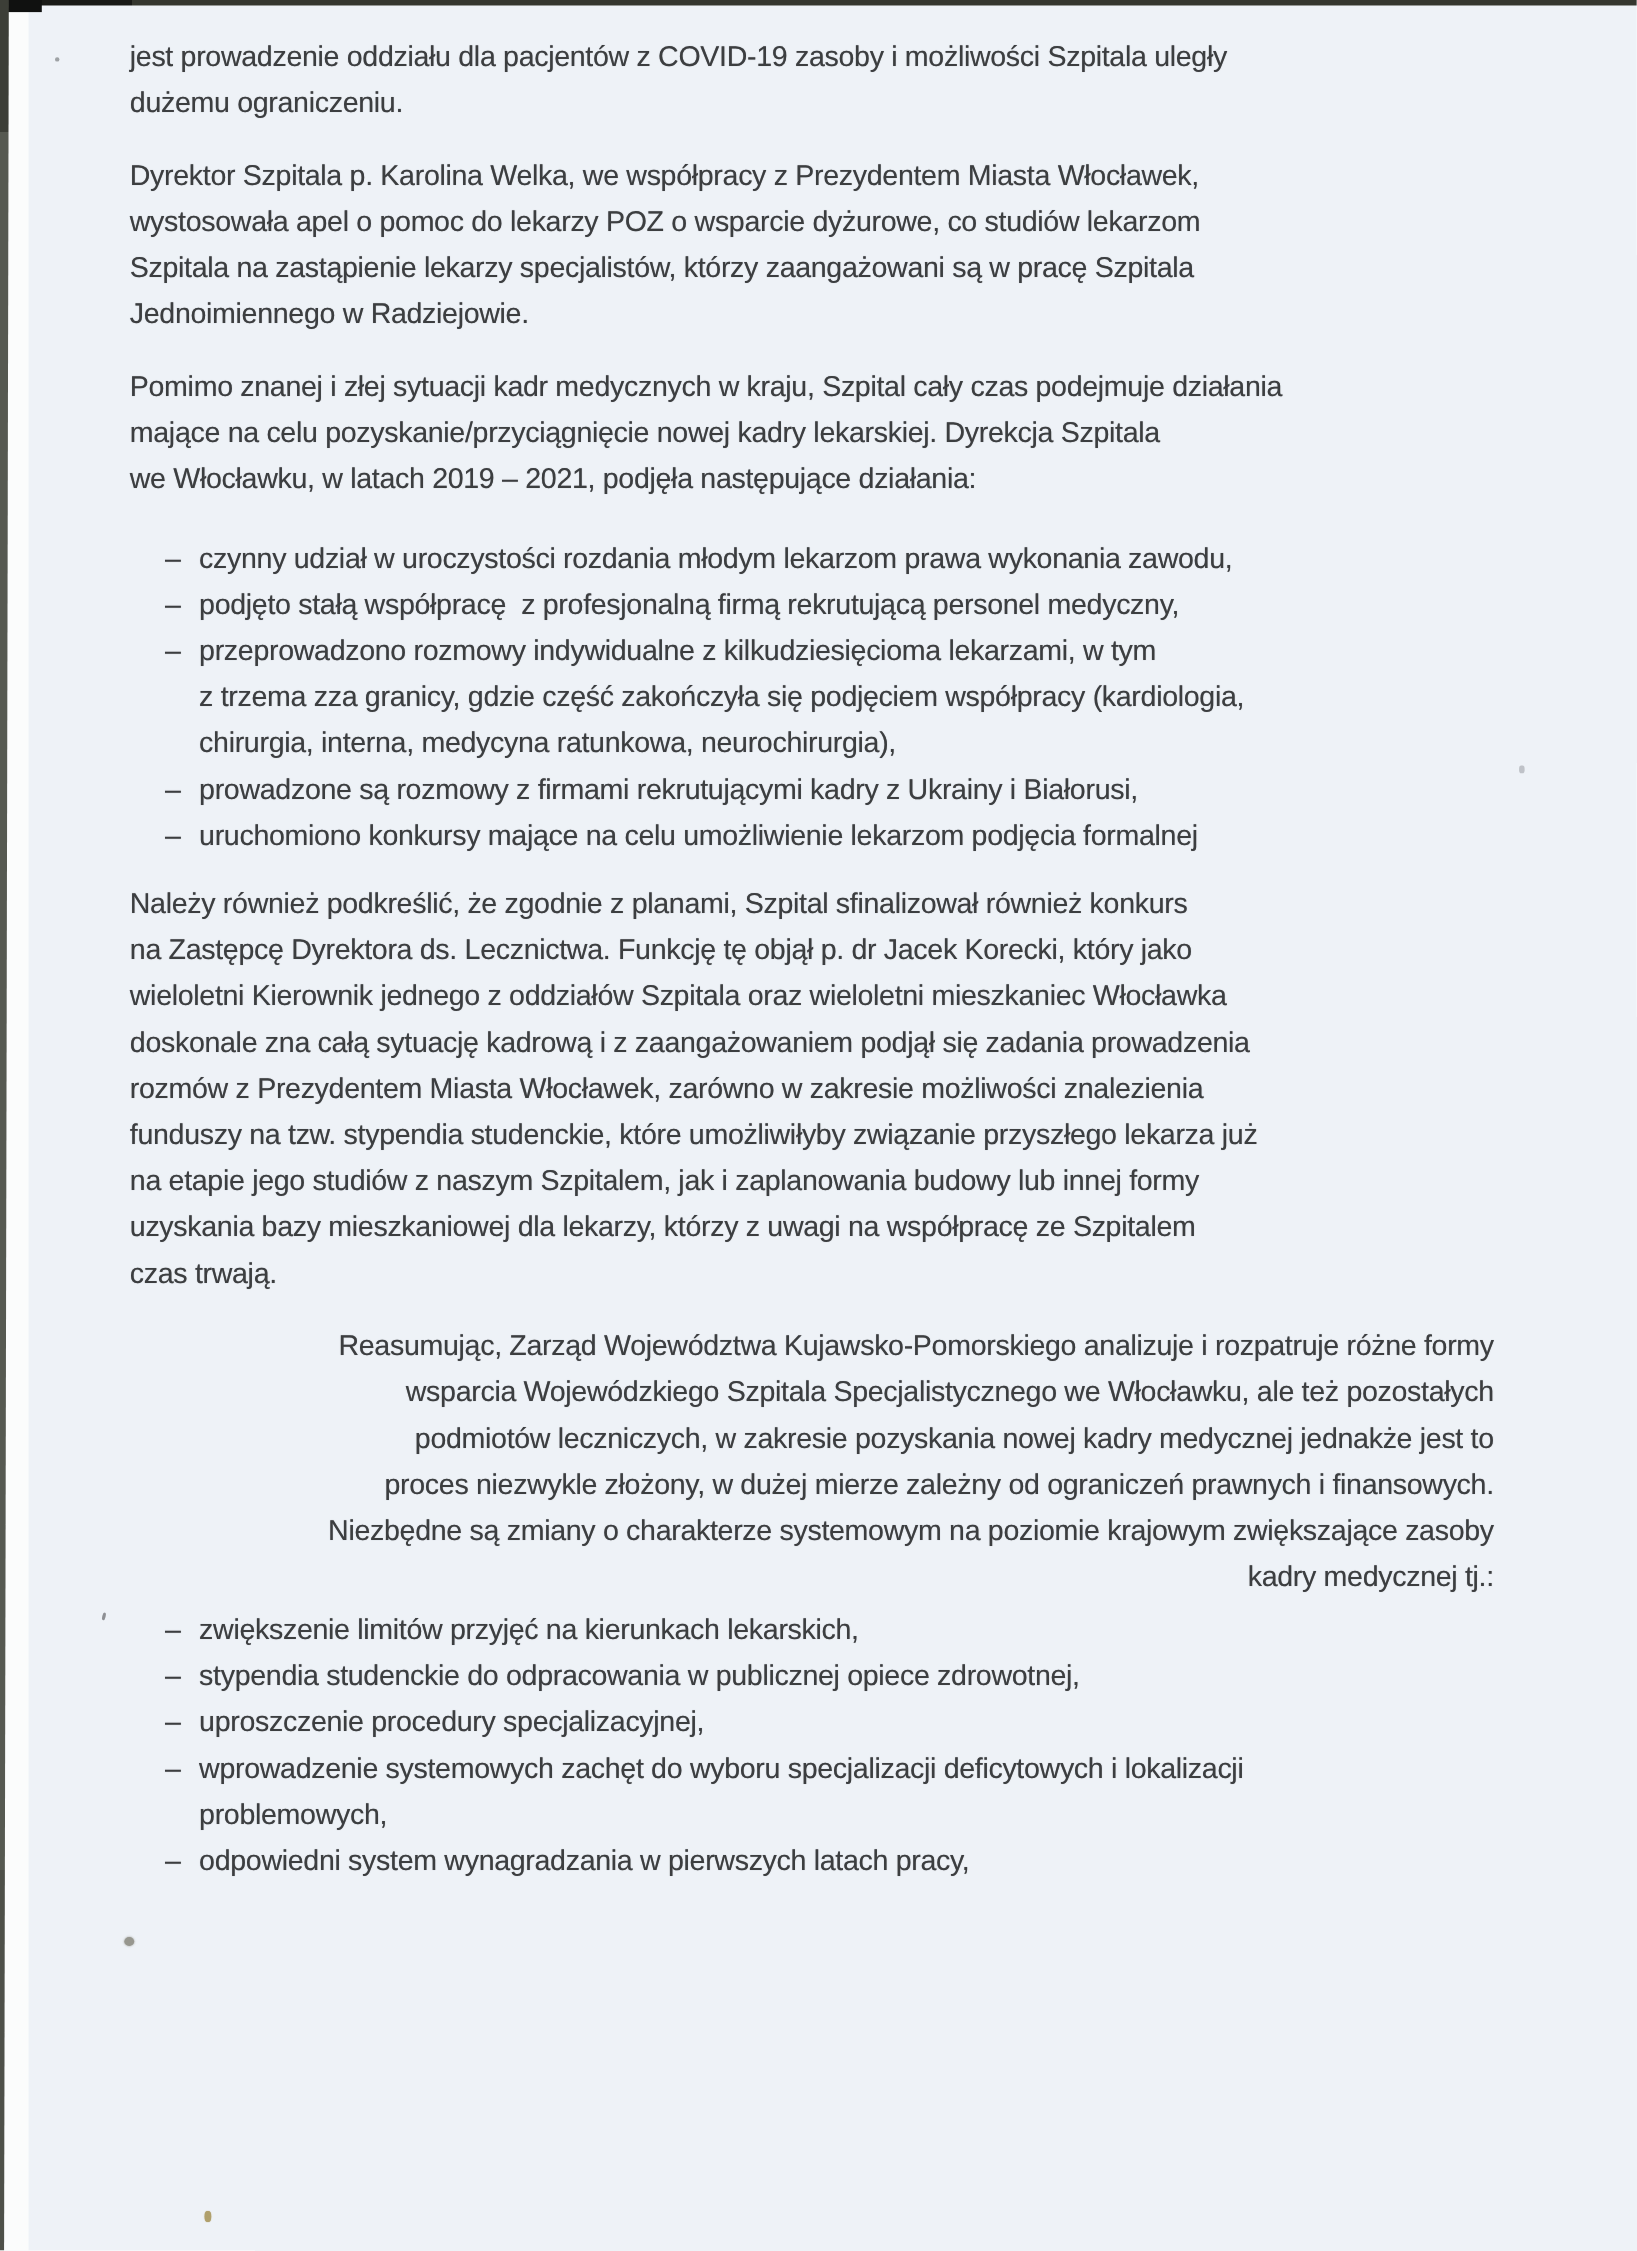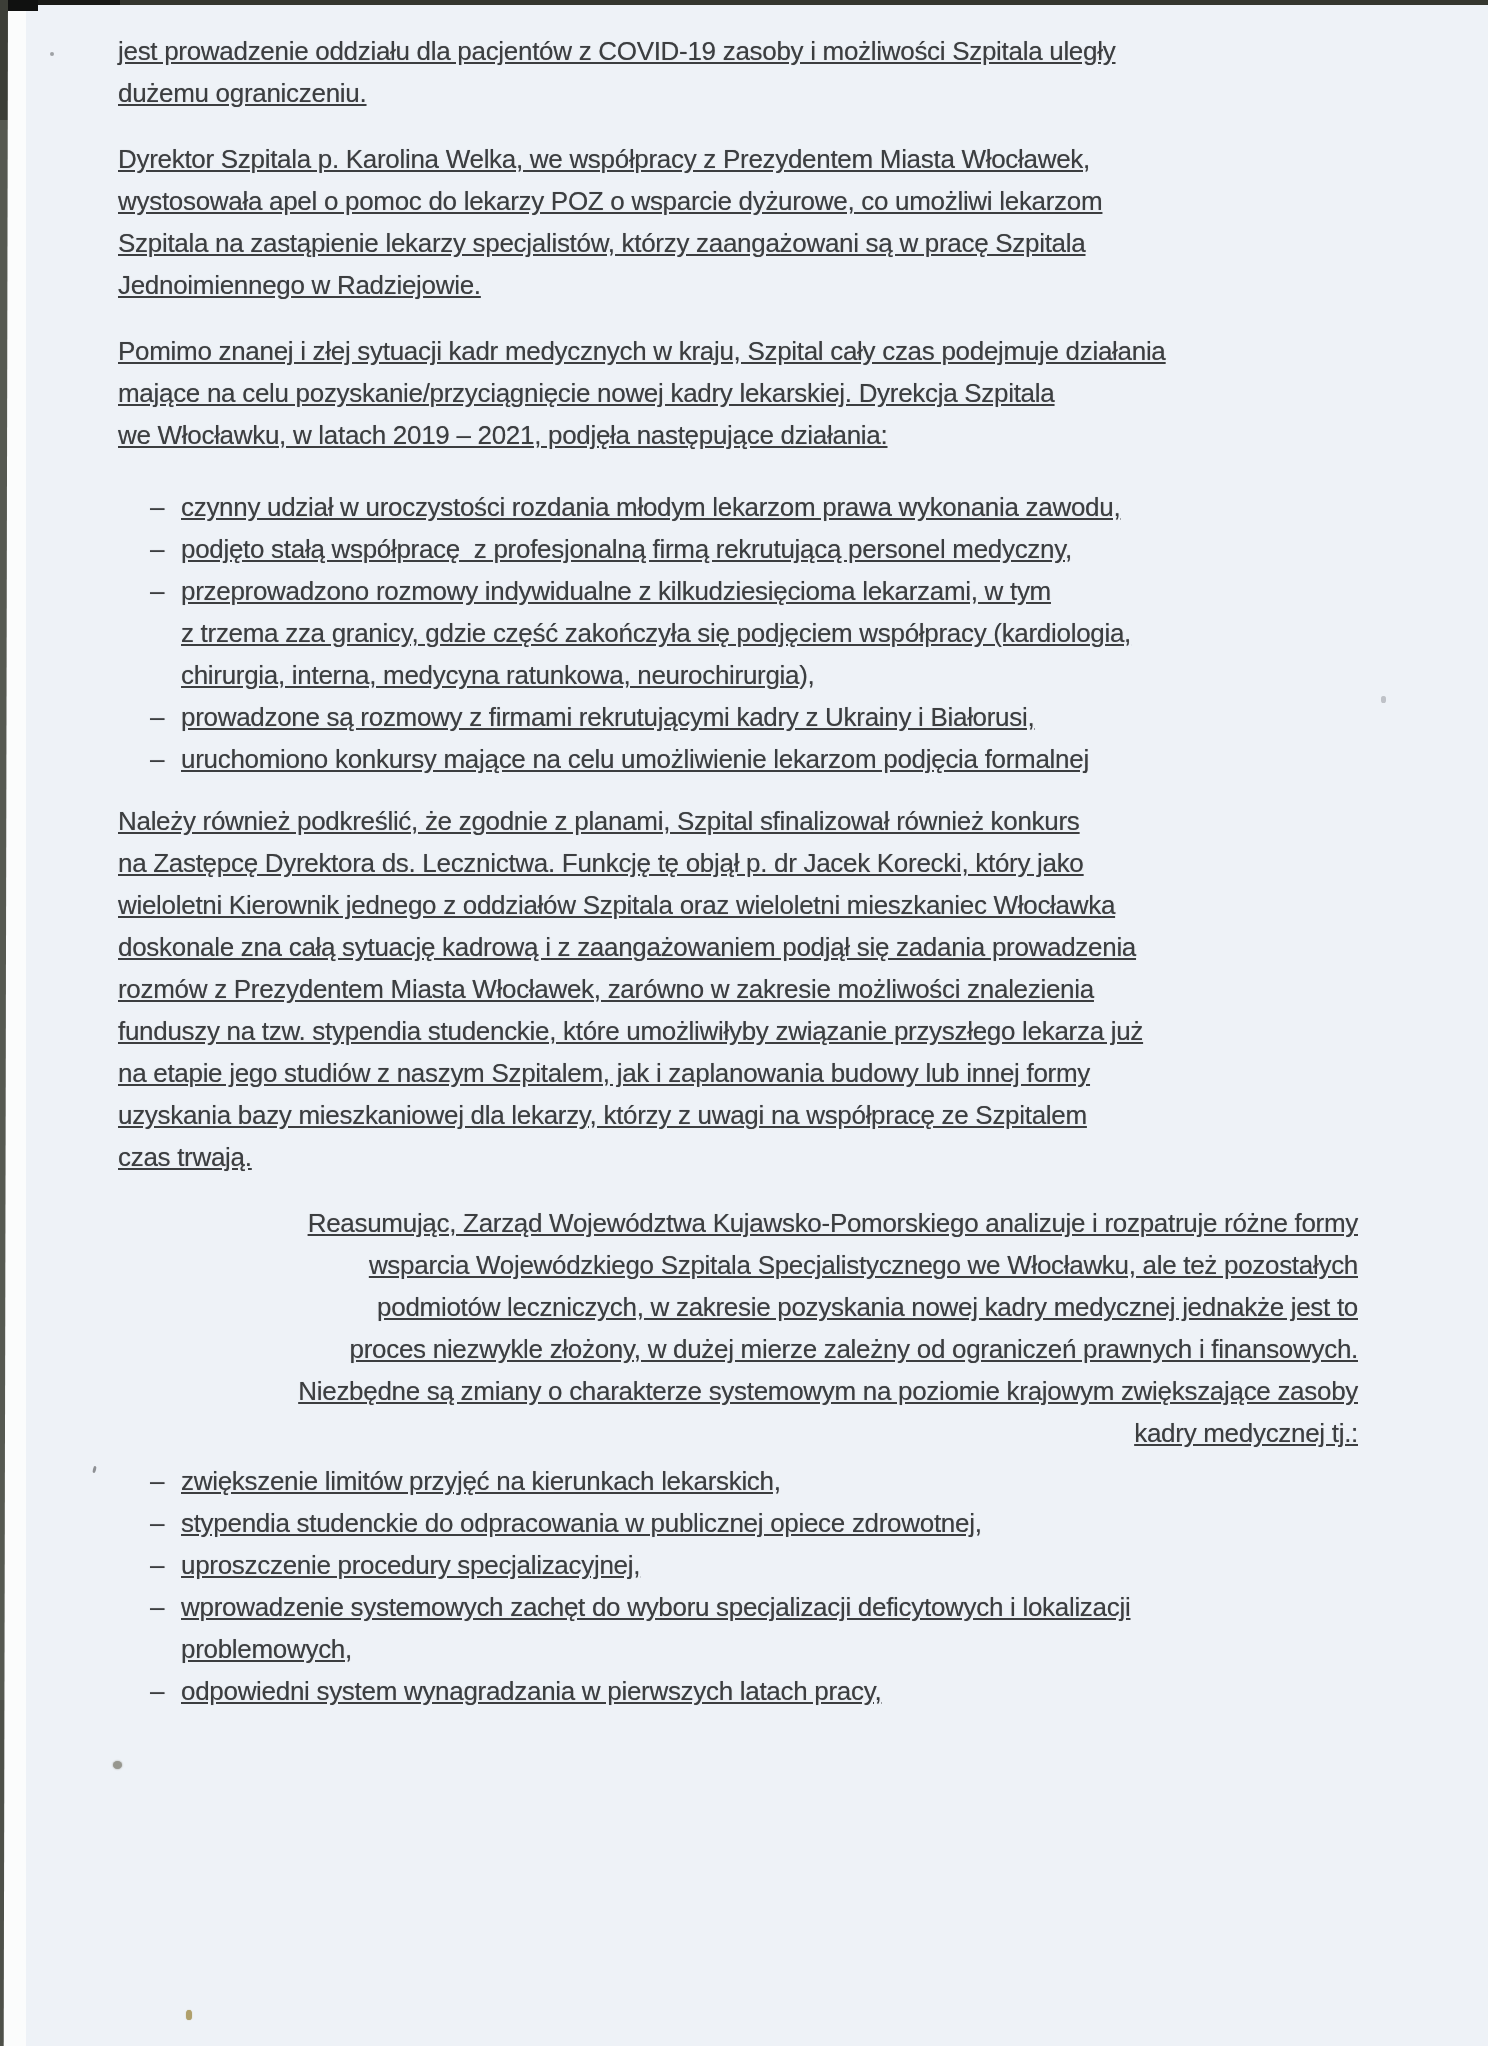--- a/index.html
+++ b/index.html
@@ -45,21 +45,20 @@
     width: 1240px;
     color: #3c3e40;
     font-size: 26px;
     letter-spacing: -0.3px;
     text-shadow: 0 0 0.7px rgba(55,57,60,0.55);
   }
   .line {
     white-space: pre;
     height: 42px;
     line-height: 42px;
-    text-decoration: underline;
   }
   .para { margin: 0 0 24px 0; }
   .para.last { margin-bottom: 6px; text-align: right; }
   .list { padding-left: 32px; margin: 0; }
   .list-1 { margin-top: 30px; margin-bottom: 20px; }
   .list-2 { margin-top: 0; }
   .item { display: flex; align-items: flex-start; }
   .marker {
     flex: 0 0 31px; width: 31px;
     height: 42px; line-height: 42px;
@@ -83,21 +82,21 @@
 
   <div class="textblock">
 
     <div class="para">
       <div class="line">jest prowadzenie oddziału dla pacjentów z COVID-19 zasoby i możliwości Szpitala uległy</div>
       <div class="line">dużemu ograniczeniu.</div>
     </div>
 
     <div class="para">
       <div class="line">Dyrektor Szpitala p. Karolina Welka, we współpracy z Prezydentem Miasta Włocławek,</div>
-      <div class="line">wystosowała apel o pomoc do lekarzy POZ o wsparcie dyżurowe, co umożliwi lekarzom</div>
+      <div class="line">wystosowała apel o pomoc do lekarzy POZ o wsparcie dyżurowe, co studiów lekarzom</div>
       <div class="line">Szpitala na zastąpienie lekarzy specjalistów, którzy zaangażowani są w pracę Szpitala</div>
       <div class="line">Jednoimiennego w Radziejowie.</div>
     </div>
 
     <div class="para">
       <div class="line">Pomimo znanej i złej sytuacji kadr medycznych w kraju, Szpital cały czas podejmuje działania</div>
       <div class="line">mające na celu pozyskanie/przyciągnięcie nowej kadry lekarskiej. Dyrekcja Szpitala</div>
       <div class="line">we Włocławku, w latach 2019 – 2021, podjęła następujące działania:</div>
     </div>
 

